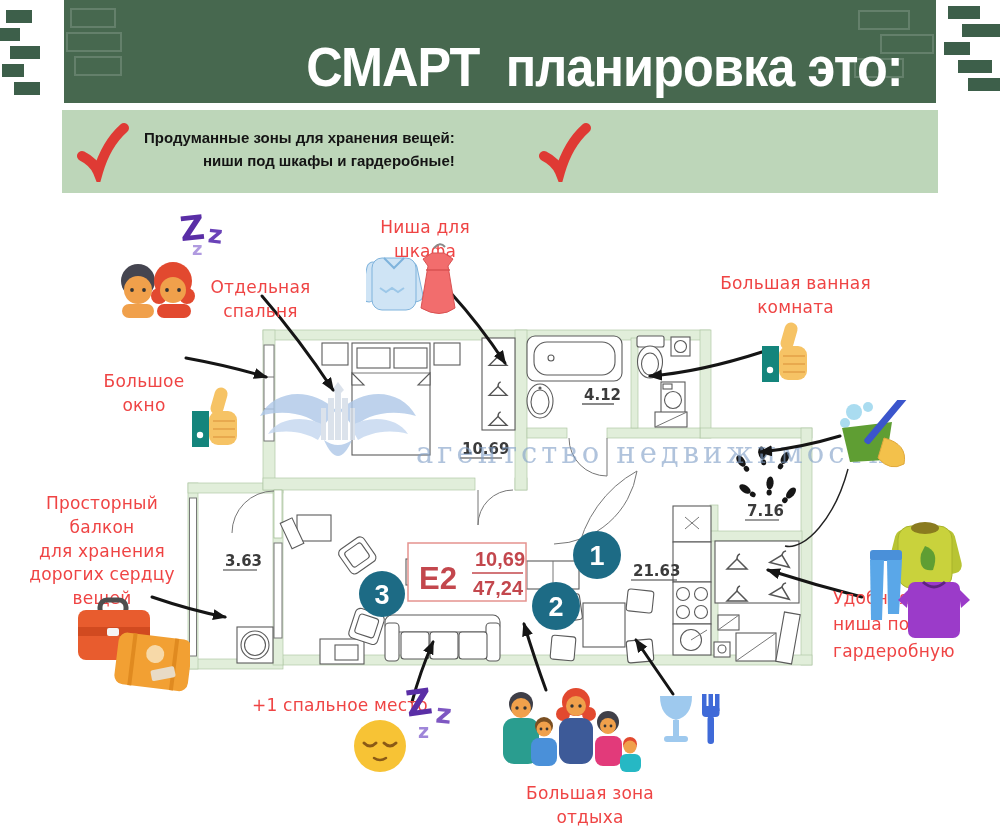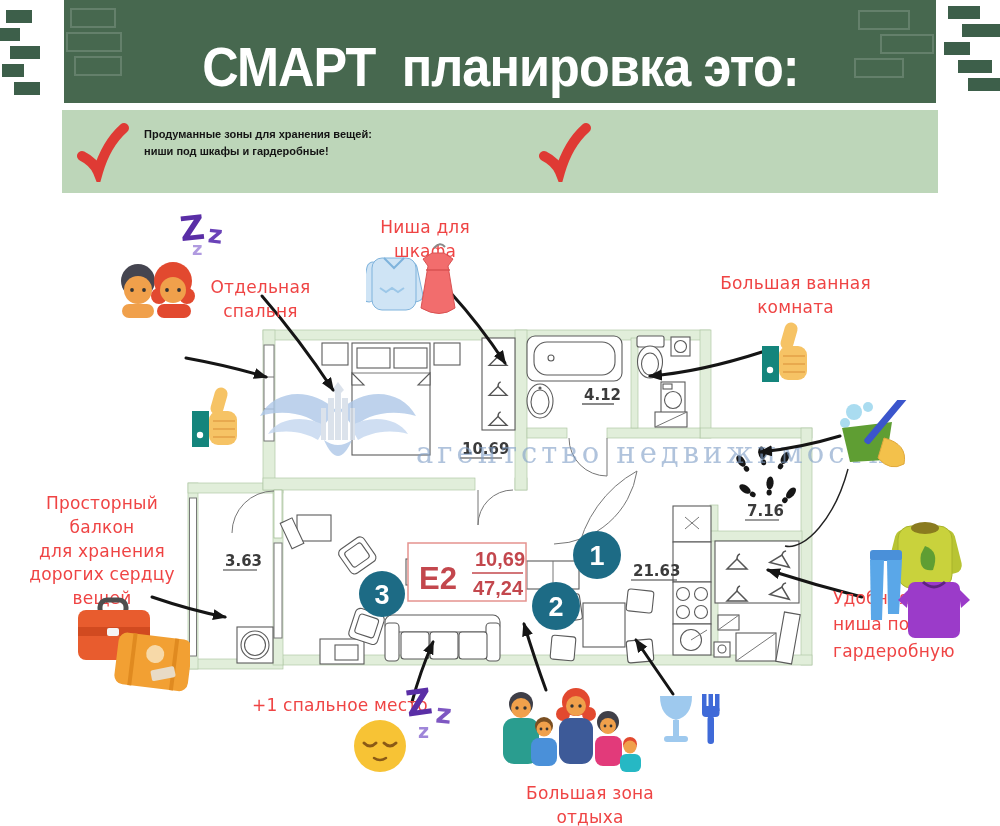--- a/index.html
+++ b/index.html
@@ -1,30 +1,30 @@
 <!DOCTYPE html>
 <html><head>
 <meta charset="utf-8">
 <style>
   html,body{margin:0;padding:0;background:#fff;}
   .stage{position:relative;width:1000px;height:826px;background:#fff;overflow:hidden;
          font-family:"Liberation Sans",sans-serif;}
   
   .hdr-green{position:absolute;left:64px;top:0;width:872px;height:103px;background:#47684f;z-index:2;}
   .hdr-title{position:absolute;left:64px;top:0;width:872px;height:133px;display:flex;
-             align-items:center;justify-content:center;z-index:3;border-radius:18px;}
+             align-items:center;justify-content:flex-end;z-index:3;border-radius:18px;}
   .hdr-title span{color:#fff;font-weight:bold;font-size:56px;white-space:pre;
                   display:inline-block;transform:scaleX(0.9);letter-spacing:-1px;}
   .brick{position:absolute;background:#3d5f4a;z-index:1;}
   .brick.o{background:transparent;border:2px solid rgba(255,255,255,0.16);z-index:3;}
   
   .band{position:absolute;left:62px;top:110px;width:876px;height:83px;background:#bdd6b9;z-index:2;}
   .benefit{position:absolute;display:flex;gap:14px;z-index:4;}
-  .benefit-text{font-size:11px;font-weight:600;color:#141414;line-height:1.55;
-                white-space:pre-wrap;padding-top:4px;}
+  .benefit-text{font-size:15px;font-weight:600;color:#141414;line-height:1.55;
+                white-space:pre-wrap;padding-top:4px;text-align:right;}
   
   .plan-svg{position:absolute;left:185px;top:303px;z-index:5;}
   .wall{fill:#e1eeda;stroke:#b2c8a6;stroke-width:0.7;}
   .furn{stroke:#5b5b5b;stroke-width:1.1;fill:#fff;}
   .thin{stroke:#777;stroke-width:1;fill:none;}
   .svgdim{font:600 15px "DejaVu Sans",sans-serif;fill:#3b3b3b;}
   .dimline{stroke:#3b3b3b;stroke-width:1.2;}
   .mnum{font:bold 27px "Liberation Sans",sans-serif;fill:#fff;text-anchor:middle;}
   .e2{font:bold 31px "Liberation Sans",sans-serif;fill:#c3474d;}
   .frac{font:bold 20px "Liberation Sans",sans-serif;fill:#c3474d;}
@@ -324,20 +324,21 @@
       <path d="M412,702 Q420,672 433,642" marker-end="url(#ah)"></path>
       <path d="M546,690 Q535,660 524,624" marker-end="url(#ah)"></path>
       <path d="M673,694 Q655,668 636,640" marker-end="url(#ah)"></path>
     </g>
   </svg>
 
   <div class="lbl" style="left:350px;top:216px;width:150px">Ниша для шкафа</div>
   <div class="lbl" style="left:208px;top:276px;width:105px">Отдельная
 спальня</div>
   <div class="lbl" style="left:688px;top:272px;width:215px">Большая ванная комната</div>
+  <div class="lbl" style="left:84px;top:370px;width:120px">Большое окно</div>
   <div class="lbl" style="left:26px;top:492px;width:152px">Просторный балкон
 для хранения
 дорогих сердцу
 вещей</div>
   <div class="lbl" style="left:833px;top:585px;width:160px;text-align:left;line-height:1.55">Удобная
 ниша под
 гардеробную</div>
   <div class="lbl" style="left:250px;top:694px;width:180px">+1 спальное место</div>
   <div class="lbl" style="left:490px;top:782px;width:200px">Большая зона отдыха
 для всей семьи</div>

